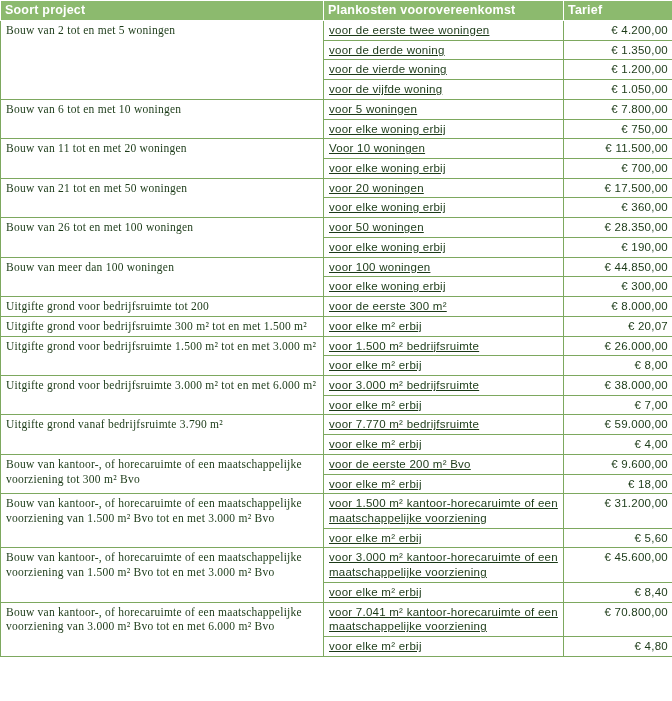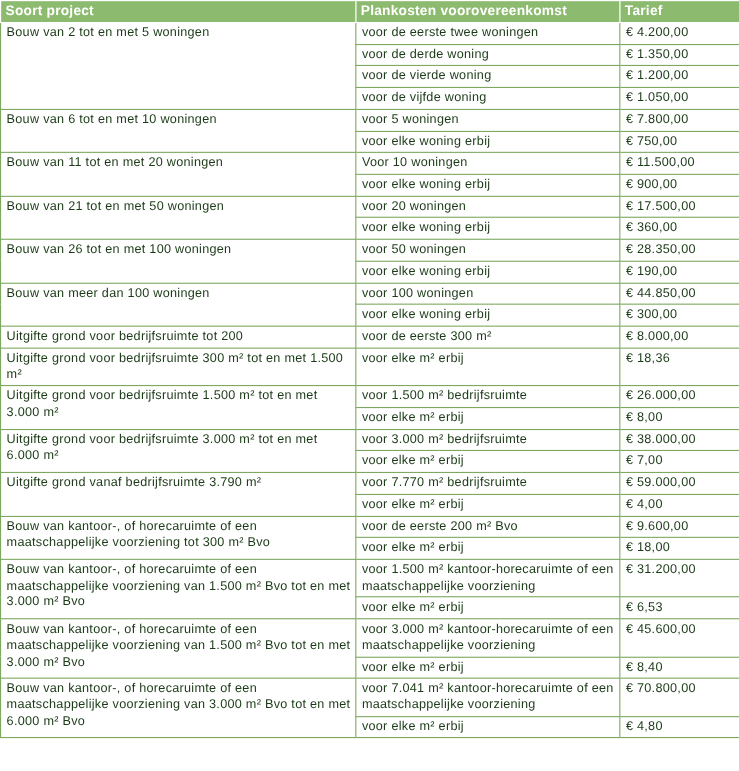--- a/index.html
+++ b/index.html
@@ -41,27 +41,30 @@
     vertical-align: top;
     line-height: 1.28;
     letter-spacing: 0.25px;
     background: #ffffff;
   }
   td.shade {
     background: #e8f2df;
   }
   td.desc {
     background: #eef6e6;
+    font-family: Liberation Serif, serif;
   }
   td.price {
+    text-align: right;
     padding-right: 6px;
     white-space: nowrap;
   }
   td.mid {
     white-space: normal;
+    text-decoration: underline;
   }
 </style>
 </head>
 <body>
 
 <table id="tariff-table">
   <colgroup>
       <col class="c1">
       <col class="c2">
       <col class="c3">
@@ -100,21 +103,21 @@
         <td class="mid">voor elke woning erbij</td>
         <td class="price">€ 750,00</td>
       </tr>
       <tr>
         <td class="desc" rowspan="2">Bouw van 11 tot en met 20 woningen</td>
         <td class="mid shade">Voor 10 woningen</td>
         <td class="price shade">€ 11.500,00</td>
       </tr>
       <tr>
         <td class="mid">voor elke woning erbij</td>
-        <td class="price">€ 900,00</td>
+        <td class="price">€ 700,00</td>
       </tr>
       <tr>
         <td class="desc" rowspan="2">Bouw van 21 tot en met 50 woningen</td>
         <td class="mid shade">voor 20 woningen</td>
         <td class="price shade">€ 17.500,00</td>
       </tr>
       <tr>
         <td class="mid">voor elke woning erbij</td>
         <td class="price">€ 360,00</td>
       </tr>
@@ -137,21 +140,21 @@
         <td class="price">€ 300,00</td>
       </tr>
       <tr>
         <td class="desc" rowspan="1">Uitgifte grond voor bedrijfsruimte tot 200</td>
         <td class="mid shade">voor de eerste 300 m²</td>
         <td class="price shade">€ 8.000,00</td>
       </tr>
       <tr>
         <td class="desc" rowspan="1">Uitgifte grond voor bedrijfsruimte 300 m² tot en met 1.500 m²</td>
         <td class="mid">voor elke m² erbij</td>
-        <td class="price">€ 18,36</td>
+        <td class="price">€ 20,07</td>
       </tr>
       <tr>
         <td class="desc" rowspan="2">Uitgifte grond voor bedrijfsruimte 1.500 m² tot en met 3.000 m²</td>
         <td class="mid shade">voor 1.500 m² bedrijfsruimte</td>
         <td class="price shade">€ 26.000,00</td>
       </tr>
       <tr>
         <td class="mid">voor elke m² erbij</td>
         <td class="price">€ 8,00</td>
       </tr>
@@ -182,21 +185,21 @@
         <td class="mid">voor elke m² erbij</td>
         <td class="price">€ 18,00</td>
       </tr>
       <tr>
         <td class="desc" rowspan="2">Bouw van kantoor-, of horecaruimte of een maatschappelijke voorziening van 1.500 m² Bvo tot en met 3.000 m² Bvo</td>
         <td class="mid shade">voor 1.500 m² kantoor-horecaruimte of een maatschappelijke voorziening</td>
         <td class="price shade">€ 31.200,00</td>
       </tr>
       <tr>
         <td class="mid">voor elke m² erbij</td>
-        <td class="price">€ 6,53</td>
+        <td class="price">€ 5,60</td>
       </tr>
       <tr>
         <td class="desc" rowspan="2">Bouw van kantoor-, of horecaruimte of een maatschappelijke voorziening van 1.500 m² Bvo tot en met 3.000 m² Bvo</td>
         <td class="mid shade">voor 3.000 m² kantoor-horecaruimte of een maatschappelijke voorziening</td>
         <td class="price shade">€ 45.600,00</td>
       </tr>
       <tr>
         <td class="mid">voor elke m² erbij</td>
         <td class="price">€ 8,40</td>
       </tr>

